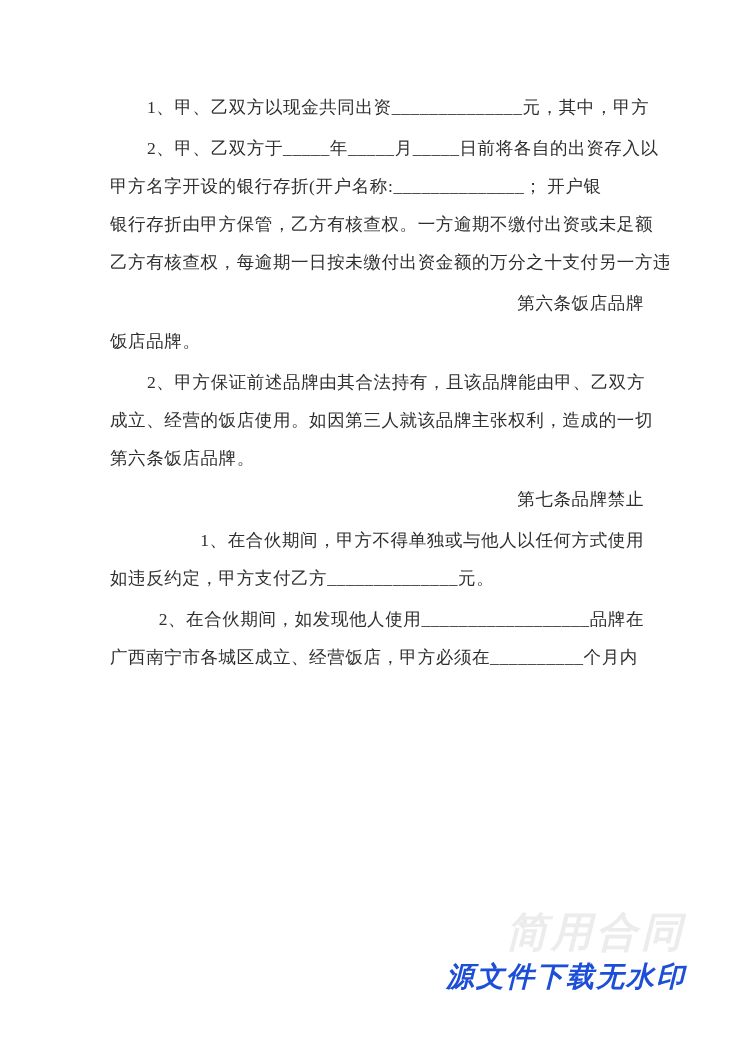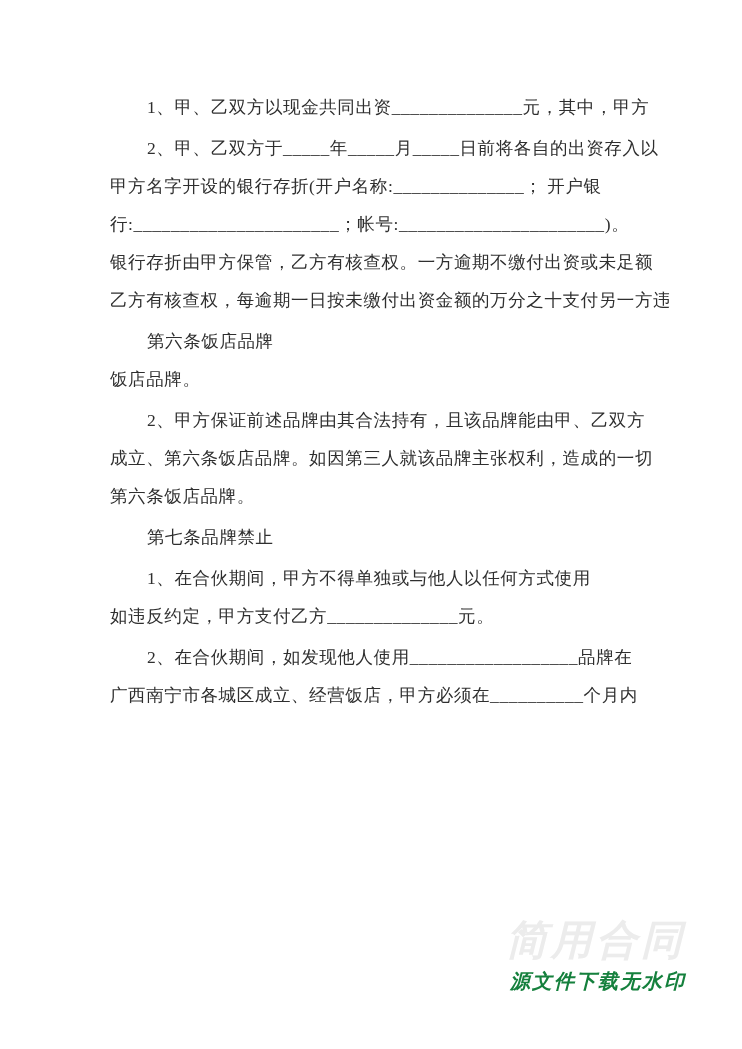--- a/index.html
+++ b/index.html
@@ -27,61 +27,61 @@
   .line {
     height: 38px;
     line-height: 38px;
     white-space: nowrap;
   }
   .indent {
     padding-left: 37px;
   }
   .para-gap {
     margin-top: 3px;
+    text-align: right;
   }
   .watermark {
     position: absolute;
     right: 56px;
     bottom: 58px;
     text-align: right;
     font-weight: bold;
     font-style: italic;
     font-family: "Liberation Sans", "DejaVu Sans", sans-serif;
     user-select: none;
   }
   .watermark .wm-title {
     font-size: 41px;
     letter-spacing: 4px;
     color: #ececec;
     line-height: 1;
   }
   .watermark .wm-subtitle {
-    font-size: 20px;
+    font-size: 28px;
     letter-spacing: 2px;
-    color: #15803d;
+    color: #1d4ed8;
     line-height: 1;
     margin-top: 10px;
   }
 </style>
 </head>
 <body>
 
 <div class="page">
 
   <div class="doc">
     <div class="line indent">1、甲、乙双方以现金共同出资______________元，其中，甲方</div>
     <div class="line indent para-gap">2、甲、乙双方于_____年_____月_____日前将各自的出资存入以</div>
     <div class="line">甲方名字开设的银行存折(开户名称:______________； 开户银</div>
-    <div class="line">行:______________________；帐号:______________________)。</div>
     <div class="line">银行存折由甲方保管，乙方有核查权。一方逾期不缴付出资或未足额</div>
     <div class="line">乙方有核查权，每逾期一日按未缴付出资金额的万分之十支付另一方违</div>
     <div class="line indent para-gap">第六条饭店品牌</div>
     <div class="line">饭店品牌。</div>
     <div class="line indent para-gap">2、甲方保证前述品牌由其合法持有，且该品牌能由甲、乙双方</div>
-    <div class="line">成立、第六条饭店品牌。如因第三人就该品牌主张权利，造成的一切</div>
+    <div class="line">成立、经营的饭店使用。如因第三人就该品牌主张权利，造成的一切</div>
     <div class="line">第六条饭店品牌。</div>
     <div class="line indent para-gap">第七条品牌禁止</div>
     <div class="line indent para-gap">1、在合伙期间，甲方不得单独或与他人以任何方式使用</div>
     <div class="line">如违反约定，甲方支付乙方______________元。</div>
     <div class="line indent para-gap">2、在合伙期间，如发现他人使用__________________品牌在</div>
     <div class="line">广西南宁市各城区成立、经营饭店，甲方必须在__________个月内</div>
   </div>
 
   <div class="watermark">
     <div class="wm-title">简用合同</div>

